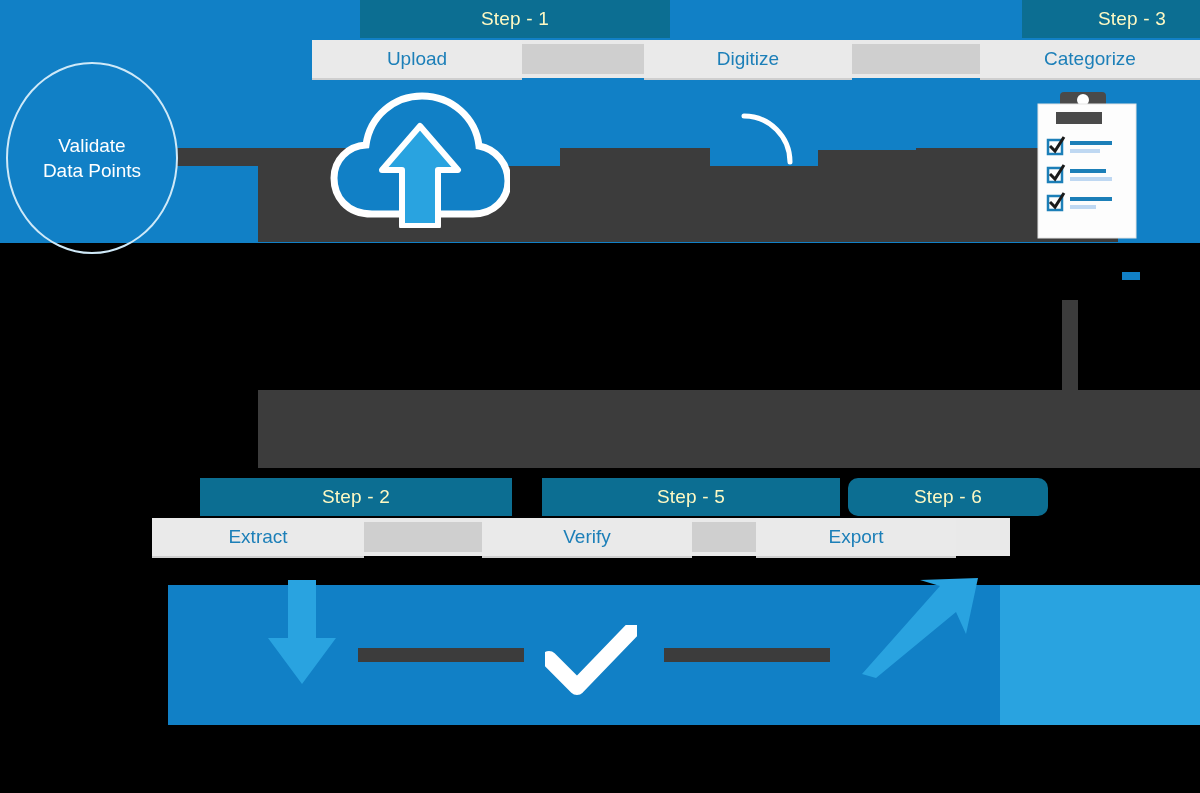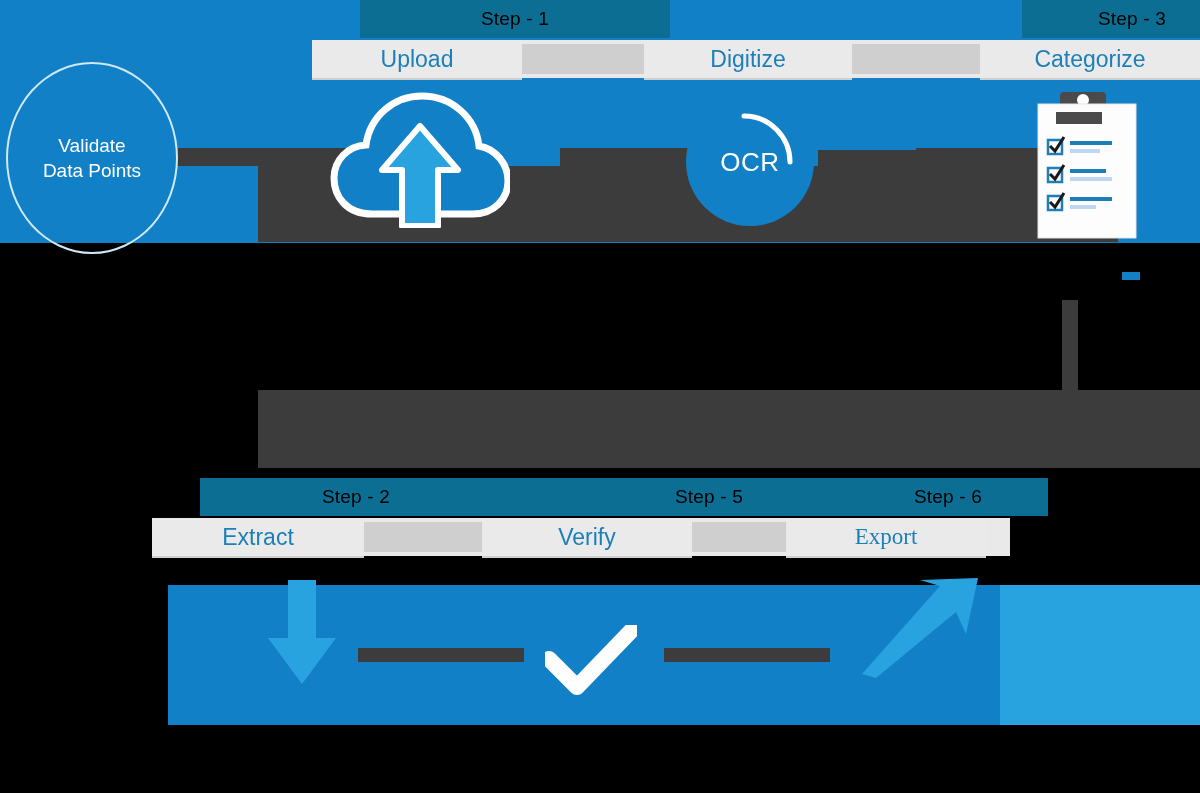--- a/index.html
+++ b/index.html
@@ -10,28 +10,28 @@
   }
   .stage{position:absolute;left:0;top:0;width:1200px;height:793px;background:#000000;}
 
   
   .abs{position:absolute;}
 
   
   #top-panel{left:0;top:0;width:1200px;height:243px;background:#1180C6;}
 
   .step-band{position:absolute;height:38px;background:#0C6E92;
-             color:#000000;font-size:19px;display:flex;align-items:center;
+             color:#fef9c3;font-size:19px;display:flex;align-items:center;
              justify-content:center;letter-spacing:.2px;}
   .step-band.top{top:0;}
   .step-band.bottom{top:478px;}
 
   .label-strip{position:absolute;height:38px;background:#E9E9E9;}
   .label-box{position:absolute;height:38px;background:#EAEAEA;
-             color:#1C7FB8;font-size:23px;display:flex;align-items:center;
+             color:#1C7FB8;font-size:19px;display:flex;align-items:center;
              justify-content:center;border-bottom:2px solid #CFCFCF;}
   .gap-box{position:absolute;height:30px;top:4px;background:#CFCFCF;}
 
   
   #validate-circle{left:6px;top:62px;width:168px;height:188px;border-radius:50%;
      border:2px solid #cfe9f8;display:flex;flex-direction:column;
      align-items:center;justify-content:center;color:#fff;font-size:19px;
      line-height:25px;text-align:center;}
 
   
@@ -81,23 +81,20 @@
   </div>
 
   <div class="abs" id="cloud-upload">
     <svg viewBox="0 0 180 140" width="180" height="140">
       <path d="M42 126 C16 126 4 108 4 90 C4 72 18 58 36 57 C40 28 64 8 92 8
                C122 8 146 30 149 58 C166 61 178 76 178 93 C178 111 164 126 143 126 Z" fill="#1180C6" stroke="#FFFFFF" stroke-width="7"></path>
       <path d="M90 38 L128 82 L108 82 L108 138 L72 138 L72 82 L52 82 Z" fill="#29A3E0" stroke="#FFFFFF" stroke-width="6" stroke-linejoin="round"></path>
     </svg>
   </div>
 
-  <div class="abs" id="ocr-circle">
-    <span id="ocr-text">OCR</span>
-  </div>
   <svg class="abs" style="left:686px;top:98px;" width="128" height="128" viewBox="0 0 128 128">
     <path d="M58 18 A 46 46 0 0 1 104 64" fill="none" stroke="#FFFFFF" stroke-width="5" stroke-linecap="round"></path>
   </svg>
 
   <div class="abs" id="clipboard">
     <svg viewBox="0 0 118 160" width="118" height="160">
       <rect x="30" y="6" width="46" height="26" rx="4" fill="#4A4A4A"></rect>
       <circle cx="53" cy="14" r="6" fill="#FFFFFF"></circle>
       <rect x="8" y="18" width="98" height="134" fill="#FDFDFD" stroke="#E4E4E4" stroke-width="1"></rect>
       <rect x="26" y="26" width="46" height="12" fill="#4A4A4A"></rect>
@@ -168,34 +165,34 @@
 
   <div class="abs" id="export-arrow">
     <svg viewBox="0 0 116 100" width="116" height="100">
       <path d="M0 96 L78 8 L58 2 L116 0 L104 56 L94 34 L14 100 Z" fill="#29A3E0"></path>
     </svg>
   </div>
 
   <div class="step-band bottom abs" style="left:200px;width:312px;">
     <span>Step - 2</span>
   </div>
-  <div class="step-band bottom abs" style="left:512px;width:298px;padding-left:48px;">
+  <div class="step-band bottom abs" style="left:542px;width:298px;">
     <span>Step - 5</span>
   </div>
-  <div class="step-band bottom abs" style="left:848px;width:200px;">
+  <div class="step-band bottom abs" style="left:848px;width:200px;border-radius:10px;">
     <span>Step - 6</span>
   </div>
 
   <div class="label-strip abs" style="left:152px;top:518px;width:858px;"></div>
   <div class="gap-box abs" style="left:364px;top:522px;width:118px;"></div>
   <div class="gap-box abs" style="left:692px;top:522px;width:106px;"></div>
 
   <div class="label-box abs" style="left:482px;top:518px;width:210px;">
     <span>Verify</span>
   </div>
   <div class="label-box abs" style="left:152px;top:518px;width:212px;">
     <span>Extract</span>
   </div>
-  <div class="label-box abs" style="left:786px;top:518px;width:200px;font-family:Liberation Serif, serif;">
+  <div class="label-box abs" style="left:756px;top:518px;width:200px;">
     <span>Export</span>
   </div>
 
 </div>
 
 </body></html>

